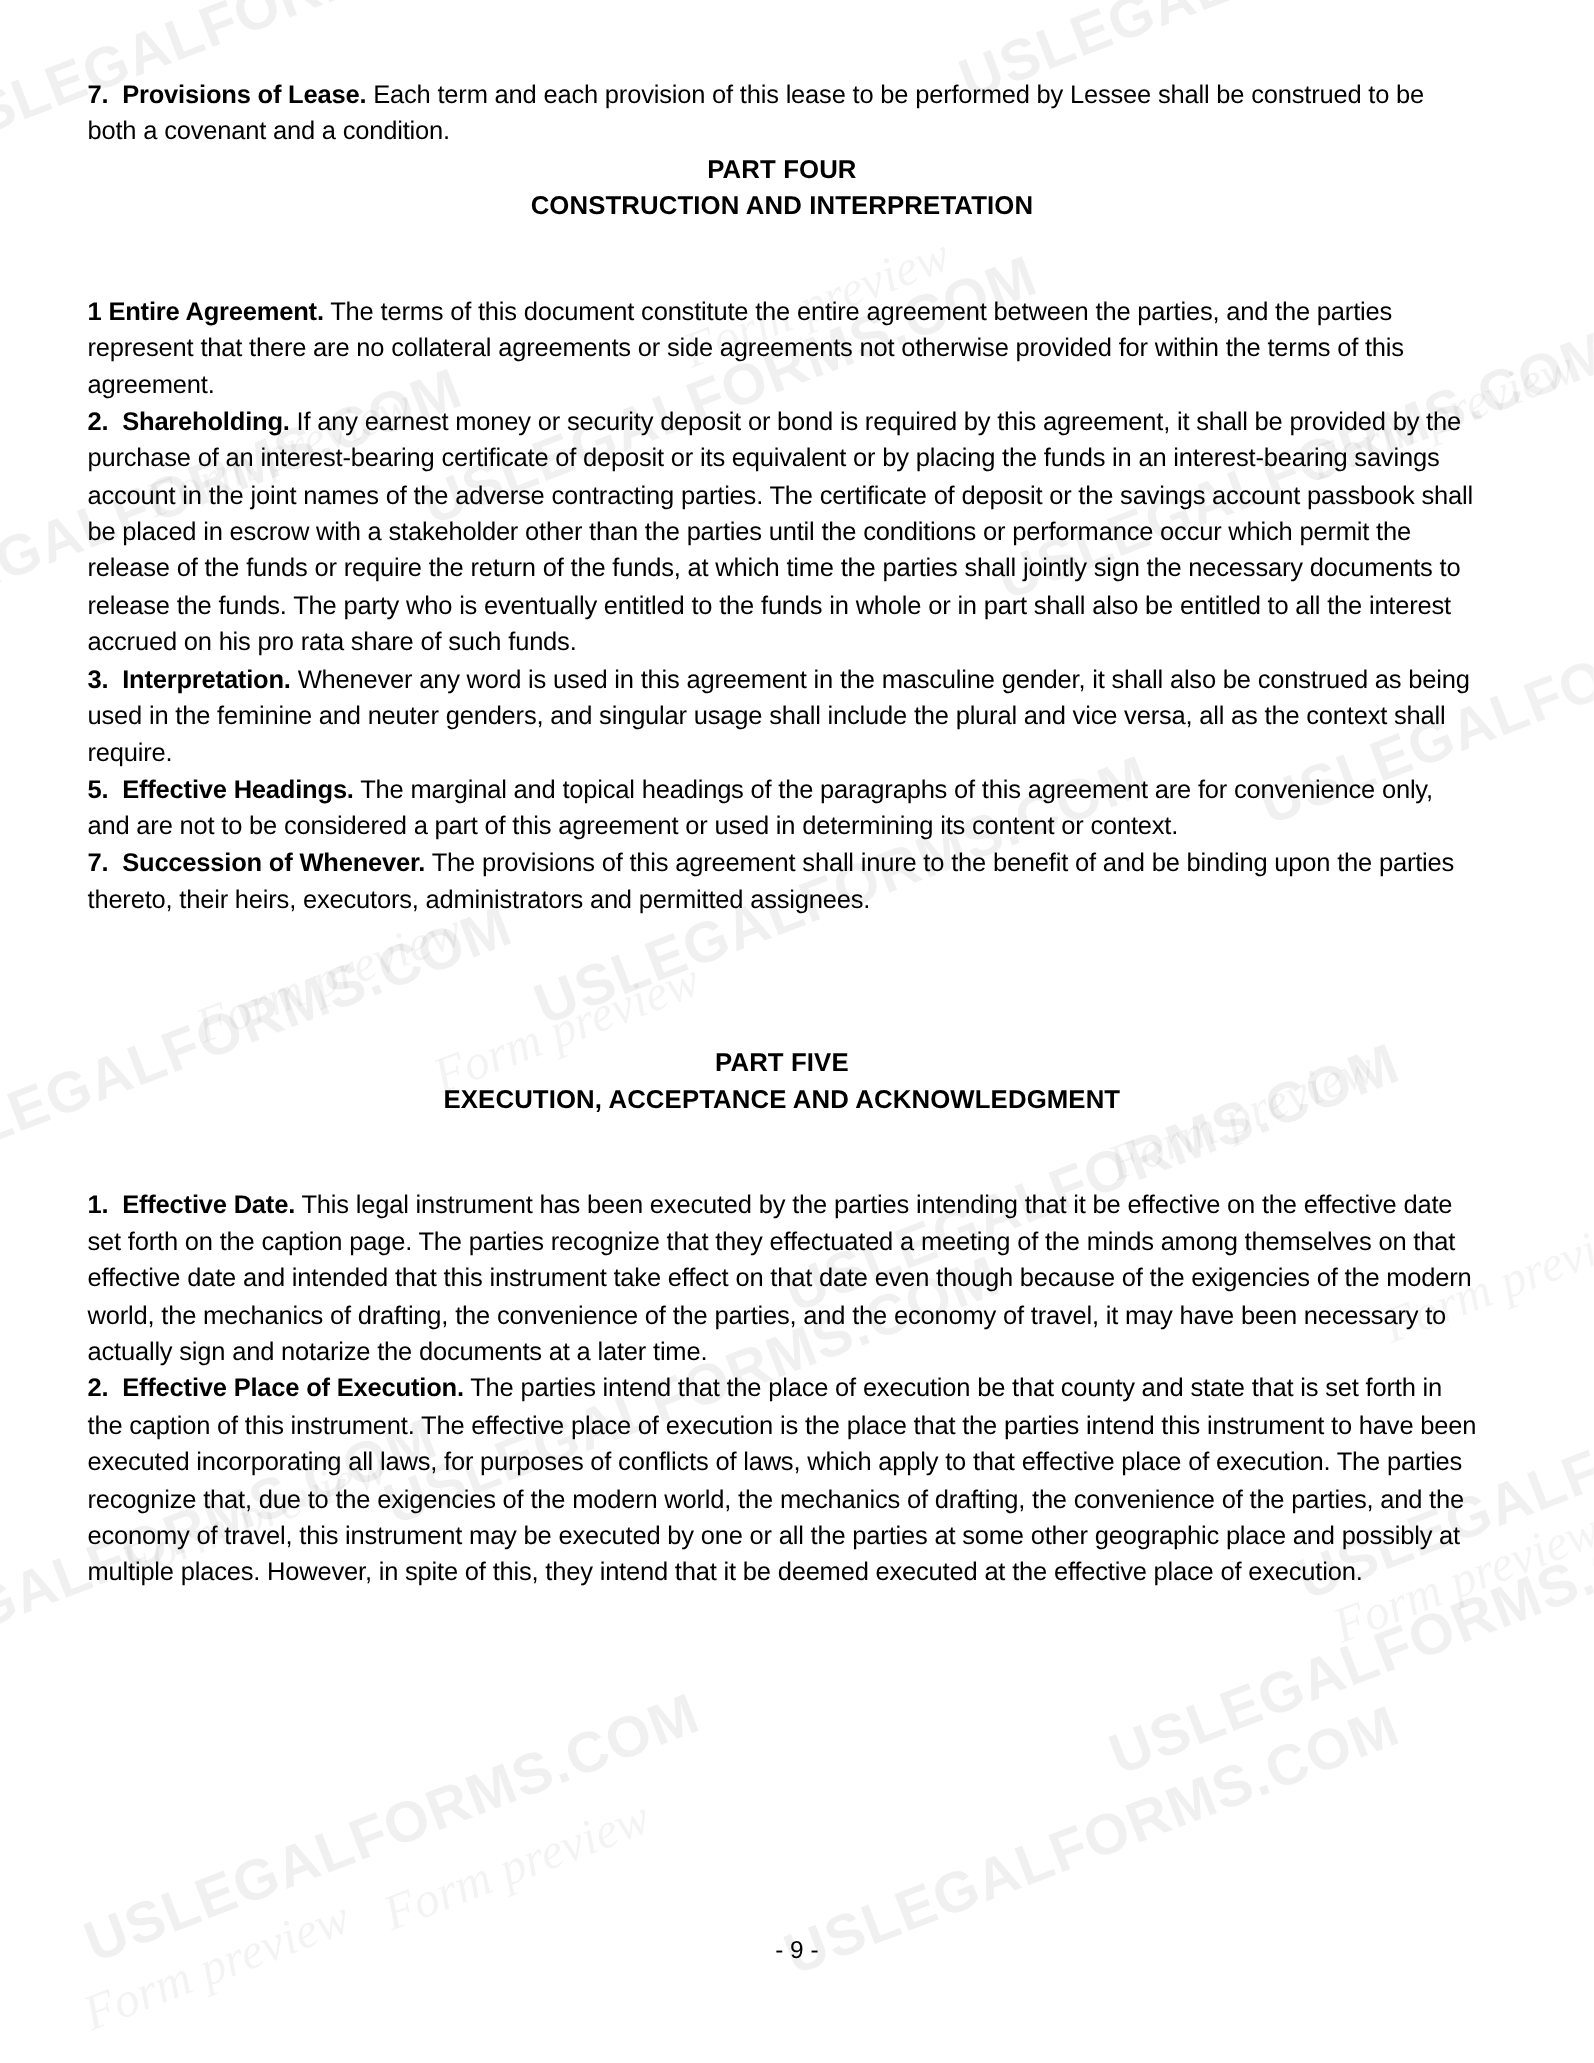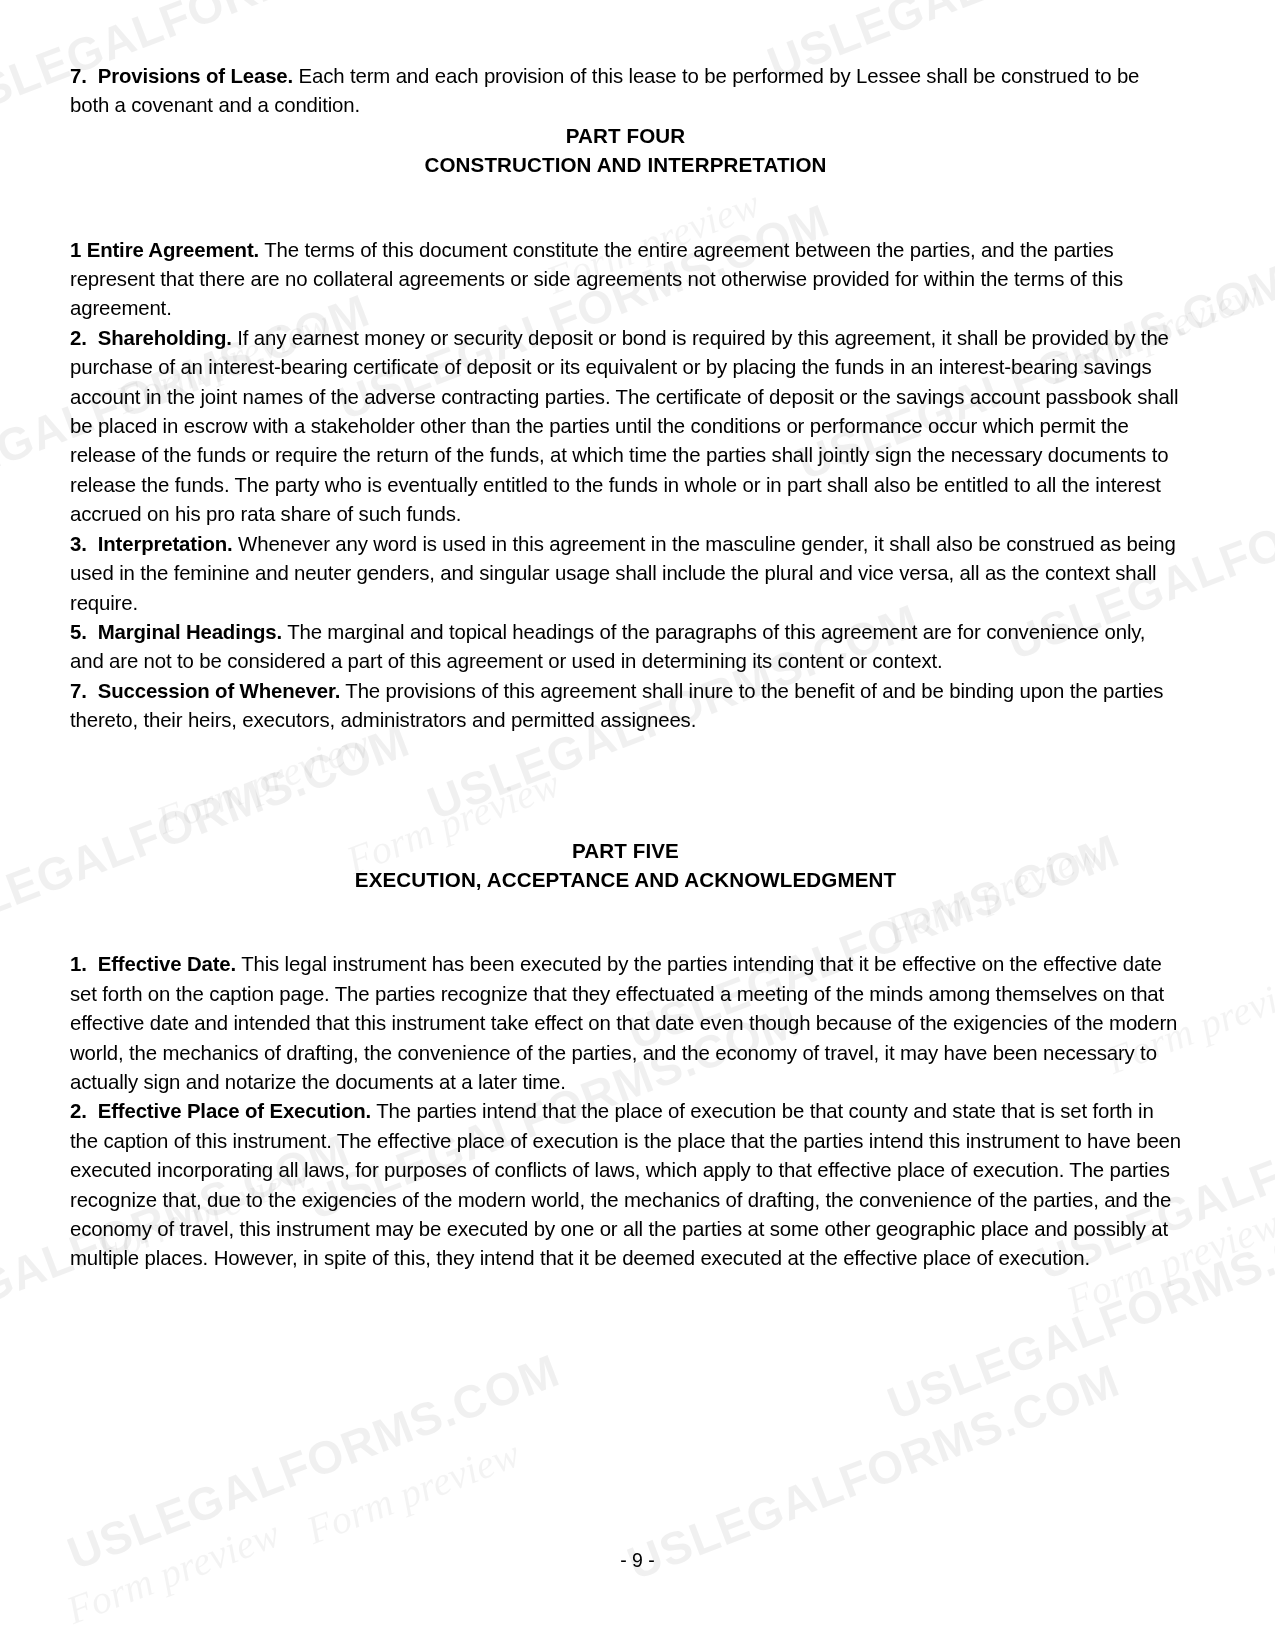--- a/index.html
+++ b/index.html
@@ -144,21 +144,21 @@
 
     <div class="gap-md"></div>
 
     <p class="para"><span class="lbl">1</span>&nbsp;<span class="lbl">Entire Agreement.</span><span>  The terms of this document constitute the entire agreement between the parties, and the parties represent that there are no collateral agreements or side agreements not otherwise provided for within the terms of this agreement.</span></p>
 
     <p class="para"><span class="lbl">2.</span>&nbsp;&nbsp;<span class="lbl">Shareholding.</span><span>  If any earnest money or security deposit or bond is required by this agreement, it shall be provided by the purchase of an interest-bearing certificate of deposit or its equivalent or by placing the funds in an interest-bearing savings account in the joint names of the adverse contracting parties.  The certificate of deposit or the savings account passbook shall be placed in escrow with a stakeholder other than the parties until the conditions or performance occur which permit the release of the funds or require the return of the funds, at which time the parties shall jointly sign the necessary documents to release the funds.  The party who is eventually entitled to the funds in whole or in part shall also be entitled to all the interest accrued on his pro rata share of such funds.</span></p>
 
     <p class="para"><span class="lbl">3.</span>&nbsp;&nbsp;<span class="lbl">Interpretation.</span><span>  Whenever any word is used in this agreement in the masculine gender, it shall also be construed as being used in the feminine and neuter genders, and singular usage shall include the plural and vice versa, all as the context shall require.</span></p>
 
 
-    <p class="para"><span class="lbl">5.</span>&nbsp;&nbsp;<span class="lbl">Marginal Headings.</span><span>  The marginal and topical headings of the paragraphs of this agreement are for convenience only, and are not to be considered a part of this agreement or used in determining its content or context.</span></p>
+    <p class="para"><span class="lbl">5.</span>&nbsp;&nbsp;<span class="lbl">Effective Headings.</span><span>  The marginal and topical headings of the paragraphs of this agreement are for convenience only, and are not to be considered a part of this agreement or used in determining its content or context.</span></p>
 
 
     <p class="para"><span class="lbl">7.</span>&nbsp;&nbsp;<span class="lbl">Succession of Whenever.</span><span>  The provisions of this agreement shall inure to the benefit of and be binding upon the parties thereto, their heirs, executors, administrators and permitted assignees.</span></p>
 
 
     <div class="gap-part5"></div>
 
     <p class="para centered">PART FIVE</p>
     <p class="para centered">EXECUTION, ACCEPTANCE AND ACKNOWLEDGMENT</p>
 

